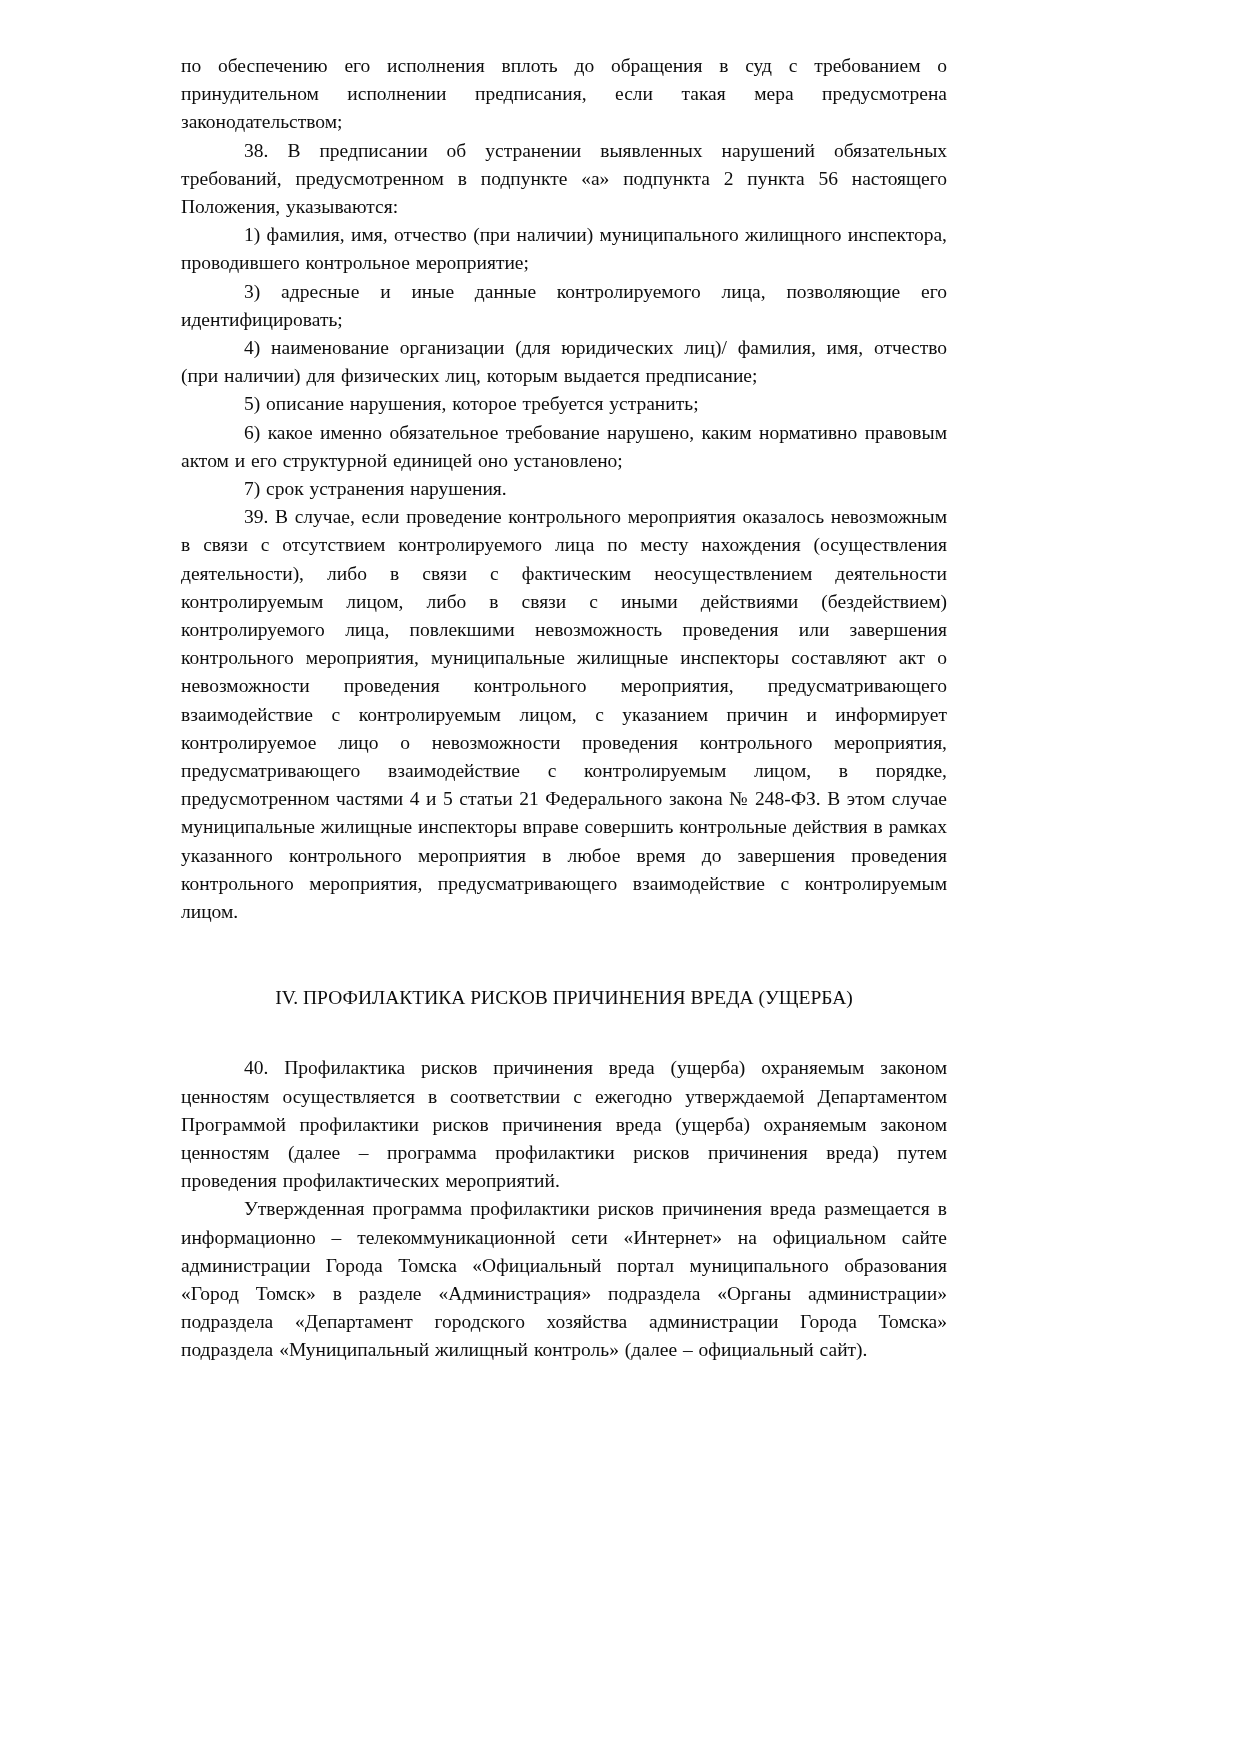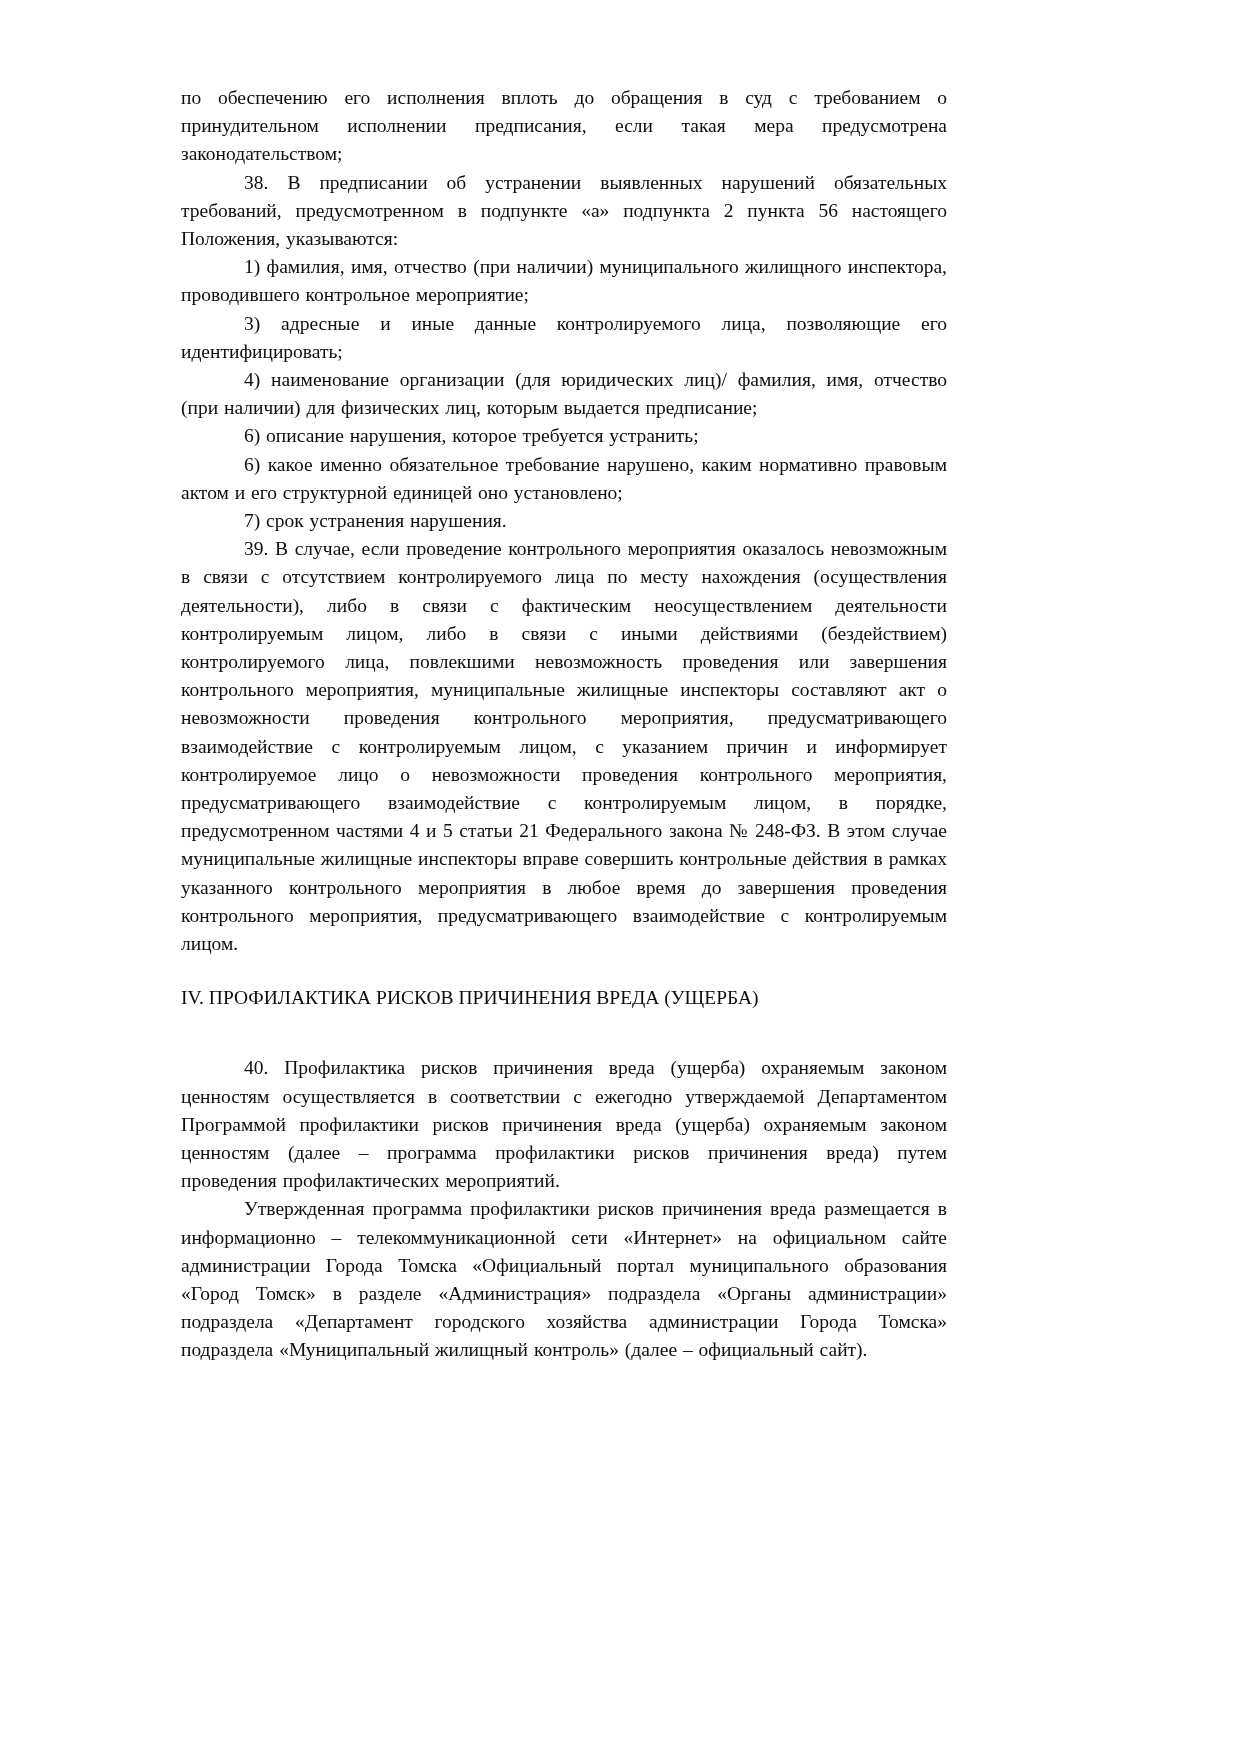--- a/index.html
+++ b/index.html
@@ -12,56 +12,56 @@
     height: 1753px;
     position: relative;
     font-family: "Liberation Serif", "DejaVu Serif", serif;
     color: #0d0d0d;
     -webkit-font-smoothing: antialiased;
   }
   .page {
     box-sizing: border-box;
     width: 1128px;
     min-height: 1753px;
-    padding: 84px 181px 60px 181px;
+    padding: 52px 181px 60px 181px;
     background: #ffffff;
     border-radius: 10px;
   }
   .para {
     margin: 0;
     font-size: 19.5px;
     line-height: 28.2px;
     text-align: justify;
     text-indent: 63px;
     word-spacing: 1px;
   }
   .para.no-indent {
     text-indent: 0;
   }
   .section-heading {
-    margin: 24px 0 40px 0;
-    text-align: left;
+    margin: 56px 0 40px 0;
+    text-align: center;
     font-size: 19.5px;
     line-height: 32px;
   }
   .section-heading div {
     white-space: nowrap;
   }
 </style>
 </head>
 <body>
 
 <div class="page">
 
   <p class="para no-indent">по обеспечению его исполнения вплоть до обращения в суд с требованием о принудительном исполнении предписания, если такая мера предусмотрена законодательством;</p>
   <p class="para">38. В предписании об устранении выявленных нарушений обязательных требований, предусмотренном в подпункте «а» подпункта 2 пункта 56 настоящего Положения, указываются:</p>
   <p class="para">1) фамилия, имя, отчество (при наличии) муниципального жилищного инспектора, проводившего контрольное мероприятие;</p>
   <p class="para">3) адресные и иные данные контролируемого лица, позволяющие его идентифицировать;</p>
   <p class="para">4) наименование организации (для юридических лиц)/ фамилия, имя, отчество (при наличии) для физических лиц, которым выдается предписание;</p>
-  <p class="para">6) описание нарушения, которое требуется устранить;</p>
+  <p class="para">5) описание нарушения, которое требуется устранить;</p>
   <p class="para">6) какое именно обязательное требование нарушено, каким нормативно правовым актом и его структурной единицей оно установлено;</p>
   <p class="para">7) срок устранения нарушения.</p>
   <p class="para">39. В случае, если проведение контрольного мероприятия оказалось невозможным в связи с отсутствием контролируемого лица по месту нахождения (осуществления деятельности), либо в связи с фактическим неосуществлением деятельности контролируемым лицом, либо в связи с иными действиями (бездействием) контролируемого лица, повлекшими невозможность проведения или завершения контрольного мероприятия, муниципальные жилищные инспекторы составляют акт о невозможности проведения контрольного мероприятия, предусматривающего взаимодействие с контролируемым лицом, с указанием причин и информирует контролируемое лицо о невозможности проведения контрольного мероприятия, предусматривающего взаимодействие с контролируемым лицом, в порядке, предусмотренном частями 4 и 5 статьи 21 Федерального закона № 248-ФЗ. В этом случае муниципальные жилищные инспекторы вправе совершить контрольные действия в рамках указанного контрольного мероприятия в любое время до завершения проведения контрольного мероприятия, предусматривающего взаимодействие с контролируемым лицом.</p>
 
   <div class="section-heading">
     <div>IV. ПРОФИЛАКТИКА РИСКОВ ПРИЧИНЕНИЯ ВРЕДА (УЩЕРБА)</div>
   </div>
 
   <p class="para">40. Профилактика рисков причинения вреда (ущерба) охраняемым законом ценностям осуществляется в соответствии с ежегодно утверждаемой Департаментом Программой профилактики рисков причинения вреда (ущерба) охраняемым законом ценностям (далее – программа профилактики рисков причинения вреда) путем проведения профилактических мероприятий.</p>
   <p class="para">Утвержденная программа профилактики рисков причинения вреда размещается в информационно – телекоммуникационной сети «Интернет» на официальном сайте администрации Города Томска «Официальный портал муниципального образования «Город Томск» в разделе «Администрация» подраздела «Органы администрации» подраздела «Департамент городского хозяйства администрации Города Томска» подраздела «Муниципальный жилищный контроль» (далее – официальный сайт).</p>

